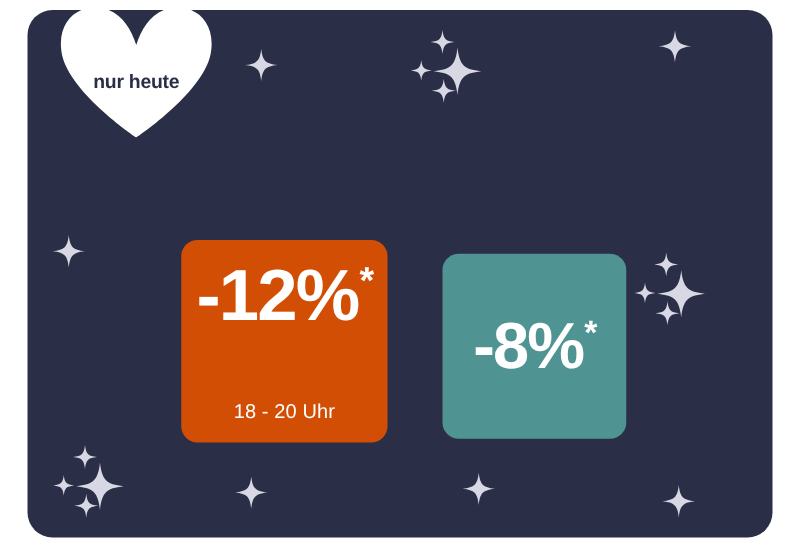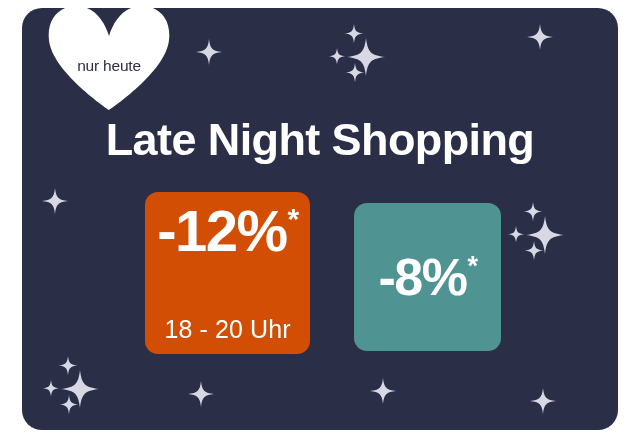--- a/index.html
+++ b/index.html
@@ -64,21 +64,21 @@
     top: 0;
     width: 122px;
     height: 104px;
     display: flex;
     align-items: center;
     justify-content: center;
     padding-top: 16px;
     box-sizing: border-box;
     color: #2b2e47;
     font-size: 15.5px;
-    font-weight: normal;
+    font-weight: bold;
     letter-spacing: -0.2px;
     white-space: nowrap;
     text-align: right;
   }
 
   
   #headline {
     position: absolute;
     left: 0;
     top: 107px;
@@ -129,21 +129,21 @@
 
   .card-star {
     font-weight: bold;
     line-height: 1;
     margin-left: 1px;
   }
   #card-orange .card-star { font-size: 30px; margin-top: 2px; }
   #card-teal   .card-star { font-size: 27px; margin-top: 2px; }
 
   .card-time {
-    font-size: 25px;
+    font-size: 16px;
     font-weight: normal;
     white-space: nowrap;
     letter-spacing: 0.1px;
   }
   #card-orange .card-time { margin-top: 12px; }
   #card-teal   .card-time { margin-top: 11px; }
 </style>
 </head>
 <body>
 
@@ -209,21 +209,20 @@
       </svg>
     </div>
 
     <div id="heart-badge">
       <svg class="heart-svg" width="122" height="104" viewBox="0 0 122 104">
         <path d="M61 104 C61 104 4 66 1 34 C-2 8 18 -4 36 1 C49 4.6 57 17 61 30 C65 17 73 4.6 86 1 C104 -4 124 8 121 34 C118 66 61 104 61 104 Z" fill="#ffffff"></path>
       </svg>
       <div id="heart-label">nur heute</div>
     </div>
 
-    <div id="headline">Late Night Shopping</div>
 
     <div class="card" id="card-orange" style="background:#d24e04;gap:43px;">
       <div class="card-discount">
         <span>-12%</span>
         <span class="card-star">*</span>
       </div>
       <div class="card-time">18 - 20 Uhr</div>
     </div>
 
     <div class="card" id="card-teal" style="background:#4f9493;">

